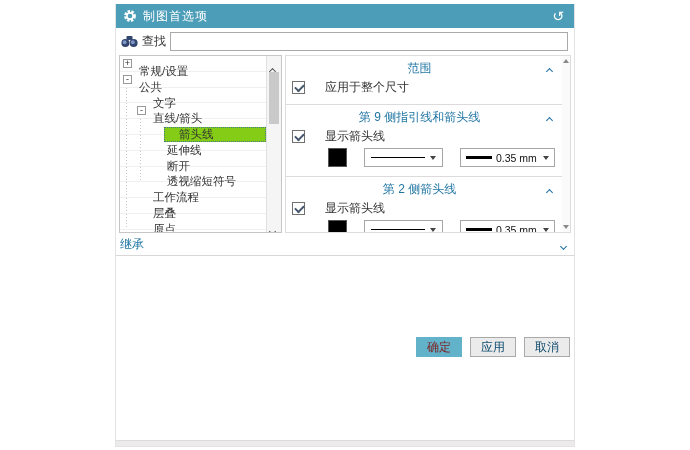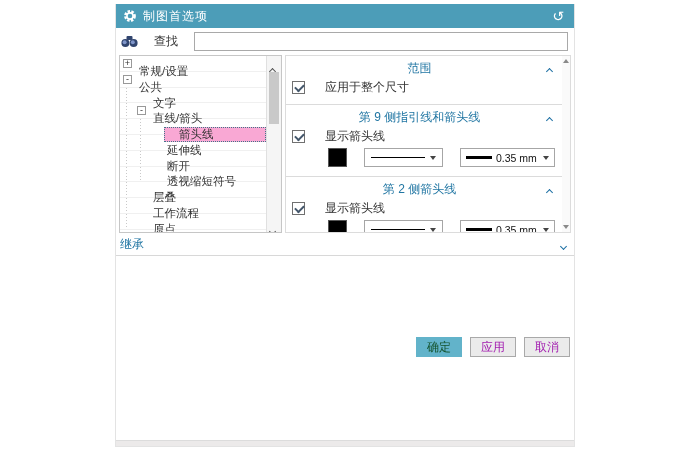--- a/index.html
+++ b/index.html
@@ -11,21 +11,21 @@
     background:#fff; border:1px solid #e3e3e3; border-top:none; display:flex; flex-direction:column; }
 
   
   .titlebar { height:24px; background:#4c9db8; display:flex; align-items:center;
     padding:0 7px; color:#fff; flex:0 0 auto; }
   .titlebar .ttl { font-size:12px; margin-left:6px; letter-spacing:1px; }
   .titlebar .spacer { flex:1; }
   .reset { font-size:14px; color:#fff; width:18px; text-align:center; cursor:pointer; }
 
   
-  .searchrow { height:27px; display:flex; align-items:center; padding:3px 6px 3px 5px; gap:16px; flex:0 0 auto; }
+  .searchrow { height:27px; display:flex; align-items:center; padding:3px 6px 3px 5px; gap:4px; flex:0 0 auto; }
   .findlabel { font-size:12px; color:#333; }
   .searchrow input { flex:1; height:19px; border:1px solid #a9a9a9; font-size:12px; padding:0 4px; outline:none; }
 
   
   .main { flex:1; display:flex; padding:0 3px; gap:3px; overflow:hidden; }
 
   
   .treewrap { width:163px; border:1px solid #c6c6c6; background:#fff; position:relative; overflow:hidden; flex:0 0 auto; }
   .tree { position:absolute; left:0; top:0; right:15px; bottom:0; overflow:hidden; }
   .trow { display:flex; align-items:center; height:15.8px; border-bottom:1px solid #f0f0f0;
@@ -34,21 +34,21 @@
     background-image:repeating-linear-gradient(to bottom,#c9c9c9 0 1px,transparent 1px 3px);
     background-repeat:no-repeat; background-size:0 0; }
   .g1 { background-size:1px 100%; background-position:6px 0; }
   .g2 { background-image:repeating-linear-gradient(to bottom,#c9c9c9 0 1px,transparent 1px 3px),
         repeating-linear-gradient(to bottom,#c9c9c9 0 1px,transparent 1px 3px);
         background-size:1px 100%,1px 100%; background-position:6px 0,20px 0; background-repeat:no-repeat; }
   .expander { width:9px; height:9px; border:1px solid #999; background:#fff; flex:0 0 auto;
     font-size:9px; line-height:7px; text-align:center; color:#333; margin-right:4px; }
   .exp-spacer { width:13px; flex:0 0 auto; }
   .tlabel { padding:0 3px;margin-top:16px; }
-  .trow.sel .tlabel { background:#f9a8d4; outline:1px dotted #41768a; outline-offset:-1px; flex:1;padding-left:15px; }
+  .trow.sel .tlabel { background:#84cc16; outline:1px dotted #41768a; outline-offset:-1px; flex:1;padding-left:15px; }
 
   
   .vscroll { position:absolute; top:0; right:0; width:15px; bottom:0; background:#f5f5f5; border-left:1px solid #e0e0e0; }
   .sarrow { position:absolute; left:3px; width:8px; height:8px; color:#555; }
   .chev { display:inline-block; width:5px; height:5px; border-left:1.6px solid currentColor; border-top:1.6px solid currentColor; }
   .chev.up { transform:rotate(45deg); } .chev.down { transform:rotate(225deg); }
   .sarrow.top { top:4px; } .sarrow.bottom { bottom:4px; }
   .thumb { position:absolute; left:2px; right:2px; top:16px; height:52px; background:#c9c9c9; }
 
   
@@ -80,22 +80,22 @@
   .dd-width .wtext { font-size:10.5px; color:#111; flex:1; text-align:left; }
   .darr { width:0; height:0; border-left:3.5px solid transparent; border-right:3.5px solid transparent; border-top:4px solid #444; flex:0 0 auto; }
 
   
   .inheritrow { height:23px; display:flex; align-items:center; padding:0 8px 0 4px;
     border-bottom:1px solid #d8d8d8; flex:0 0 auto; }
   .inherit-label { font-size:12px; color:#2176a3; flex:1; cursor:pointer; }
   .inherit-chev { color:#1c6fa3; }
   .btnrow { flex:1; display:flex; align-items:center; justify-content:flex-end; gap:8px; padding:2px 4px 4px 0; }
   .btn { min-width:46px; height:20px; font-size:12px; text-align:center; line-height:19px; cursor:pointer; }
-  .btn.primary { background:#62b3ca; color:#14532d; border:1px solid #62b3ca; }
-  .btn.plain { background:#ebebeb; border:1px solid #a9a9a9; color:#a21caf; }
+  .btn.primary { background:#62b3ca; color:#7f1d1d; border:1px solid #62b3ca; }
+  .btn.plain { background:#ebebeb; border:1px solid #a9a9a9; color:#0c4a6e; }
   .bottomstrip { height:6px; background:#eceaea; border-top:1px solid #dcdcdc; flex:0 0 auto; }
 
   svg { display:block; }
 </style>
 </head>
 <body>
 
 <div id="stage">
   <div class="dialog">
 
@@ -164,26 +164,26 @@
               <span class="tlabel">断开</span>
             </div>
             <div class="trow">
               <span class="guide g2" style="width: 31px;"></span>
               <span class="exp-spacer"></span>
               <span class="tlabel">透视缩短符号</span>
             </div>
             <div class="trow">
               <span class="guide g1" style="width: 17px;"></span>
               <span class="exp-spacer"></span>
+              <span class="tlabel">工作流程</span>
+            </div>
+            <div class="trow">
+              <span class="guide g1" style="width: 17px;"></span>
+              <span class="exp-spacer"></span>
               <span class="tlabel">层叠</span>
-            </div>
-            <div class="trow">
-              <span class="guide g1" style="width: 17px;"></span>
-              <span class="exp-spacer"></span>
-              <span class="tlabel">工作流程</span>
             </div>
             <div class="trow">
               <span class="guide g1" style="width: 17px;"></span>
               <span class="exp-spacer"></span>
               <span class="tlabel">原点</span>
             </div>
           </div>
         <div class="vscroll">
           <span class="sarrow top"><span class="chev up"></span></span>
           <div class="thumb"></div>

